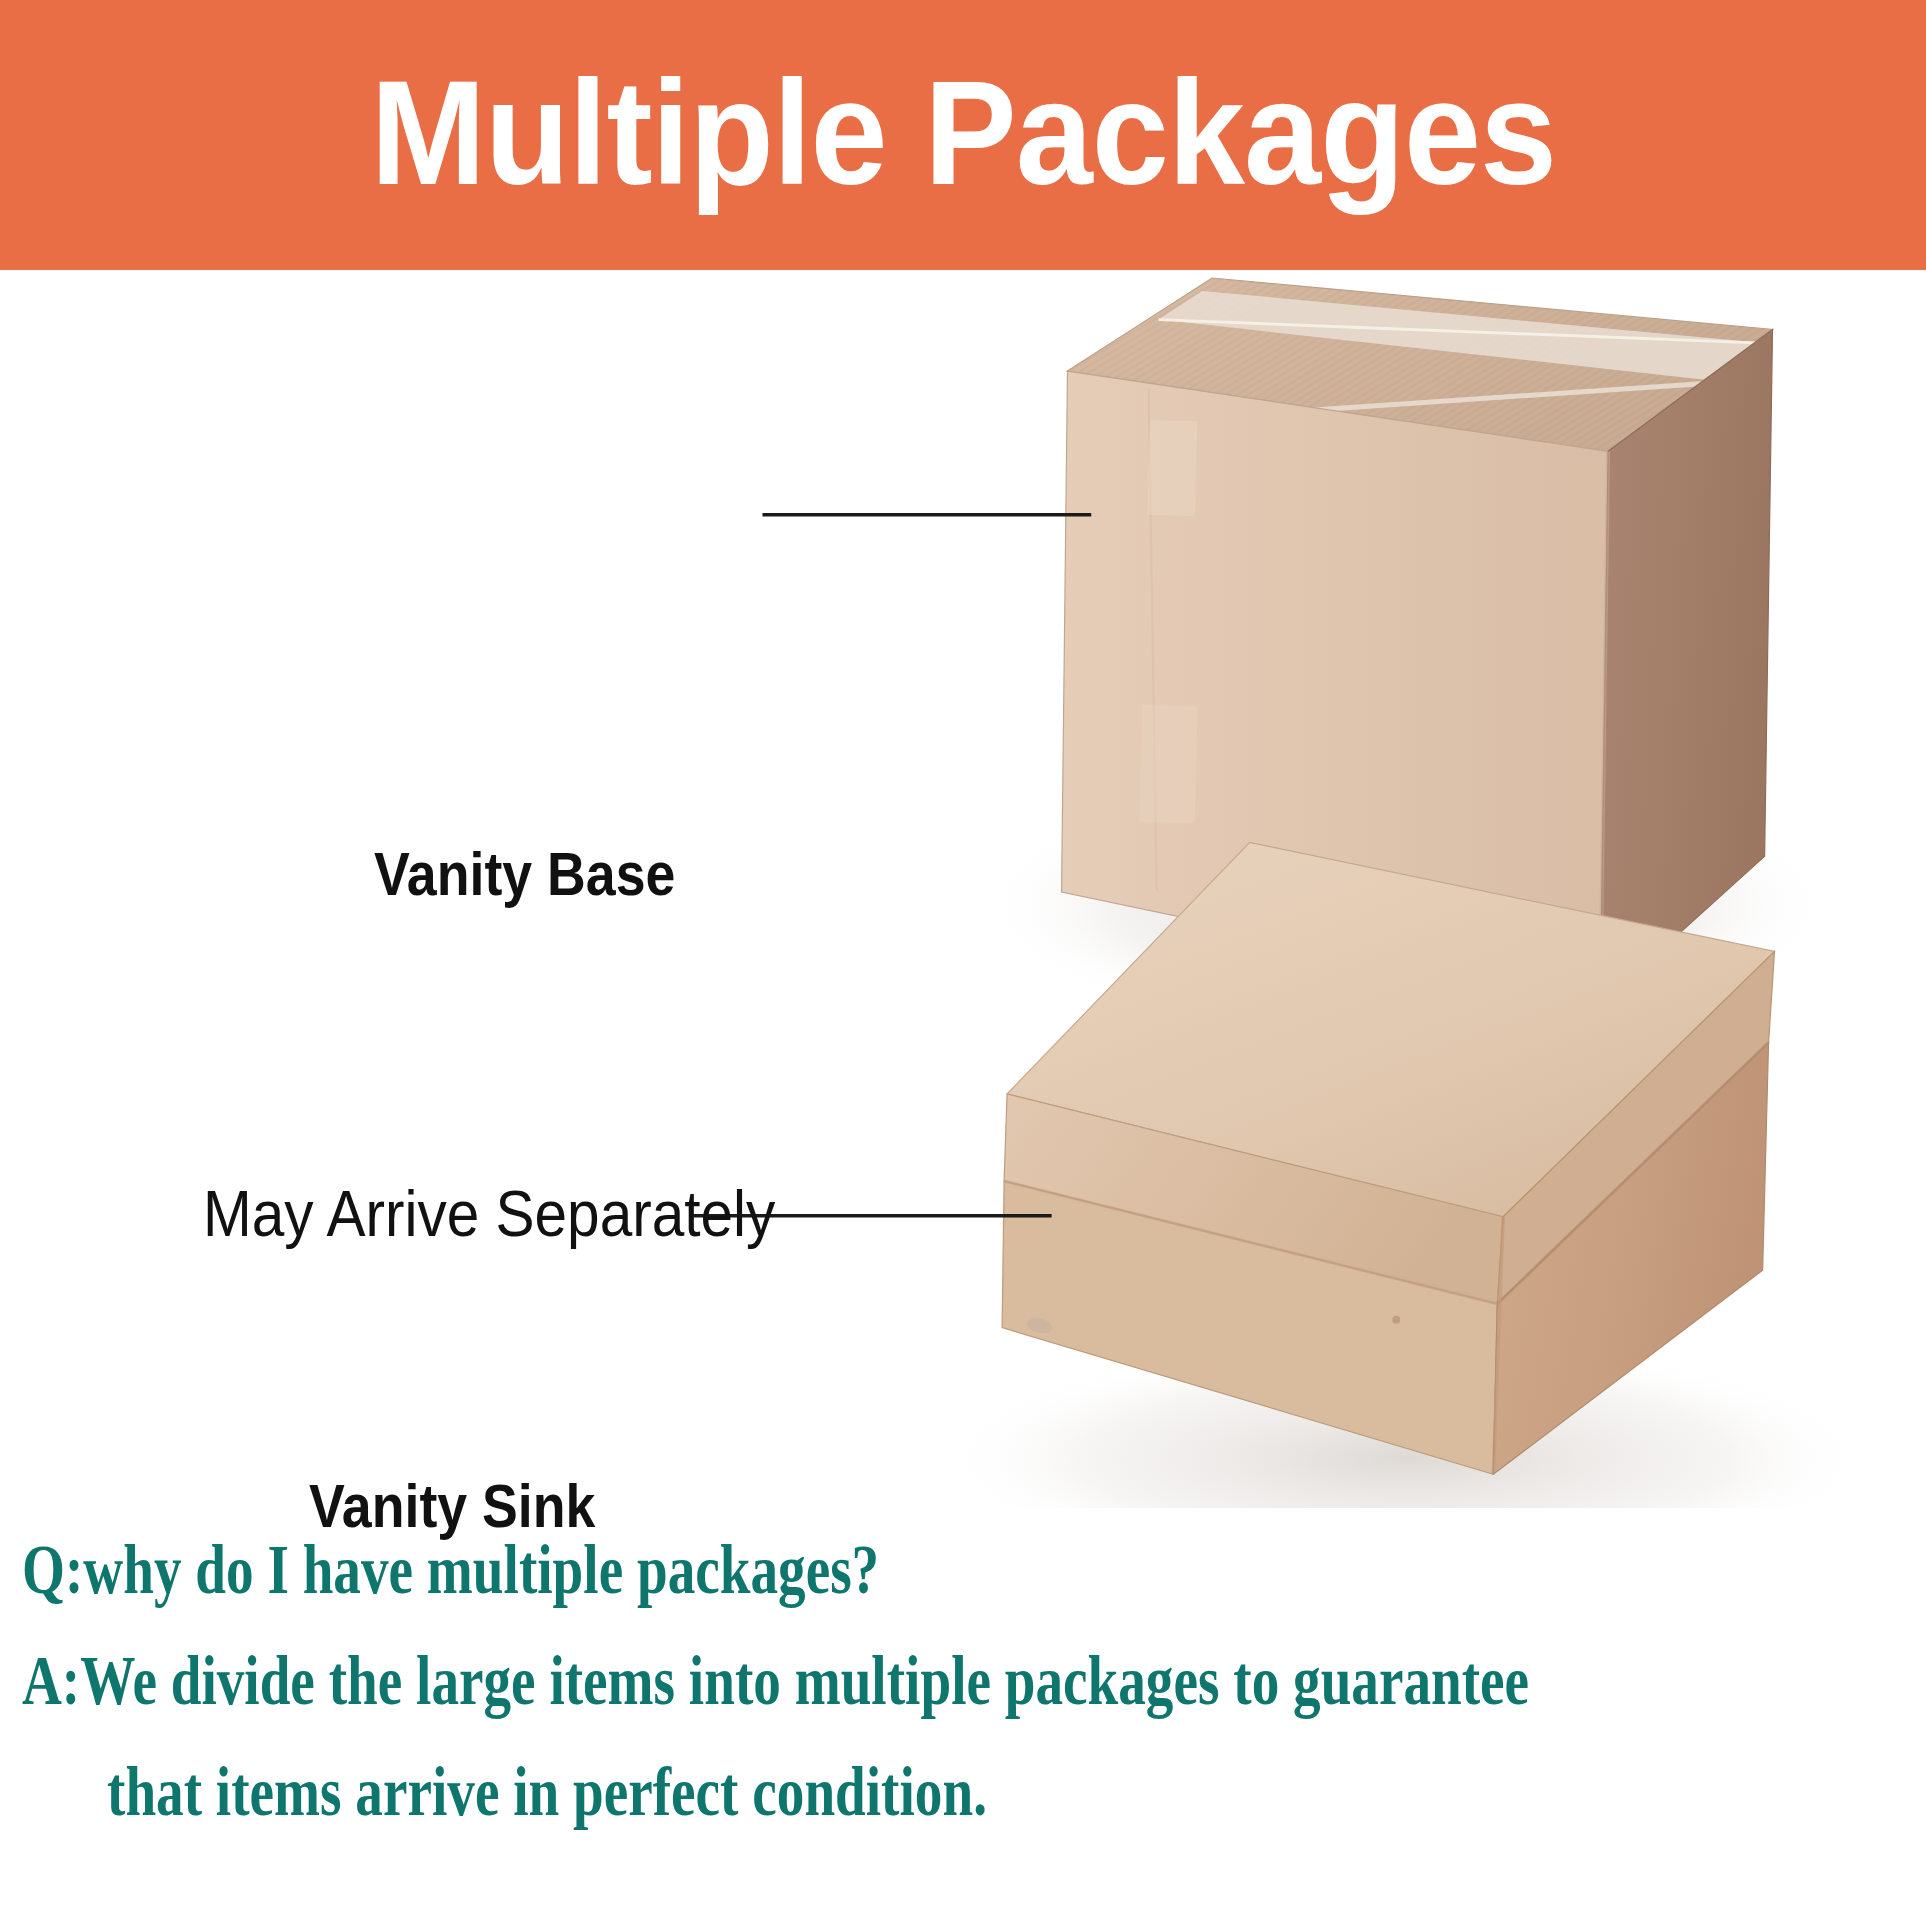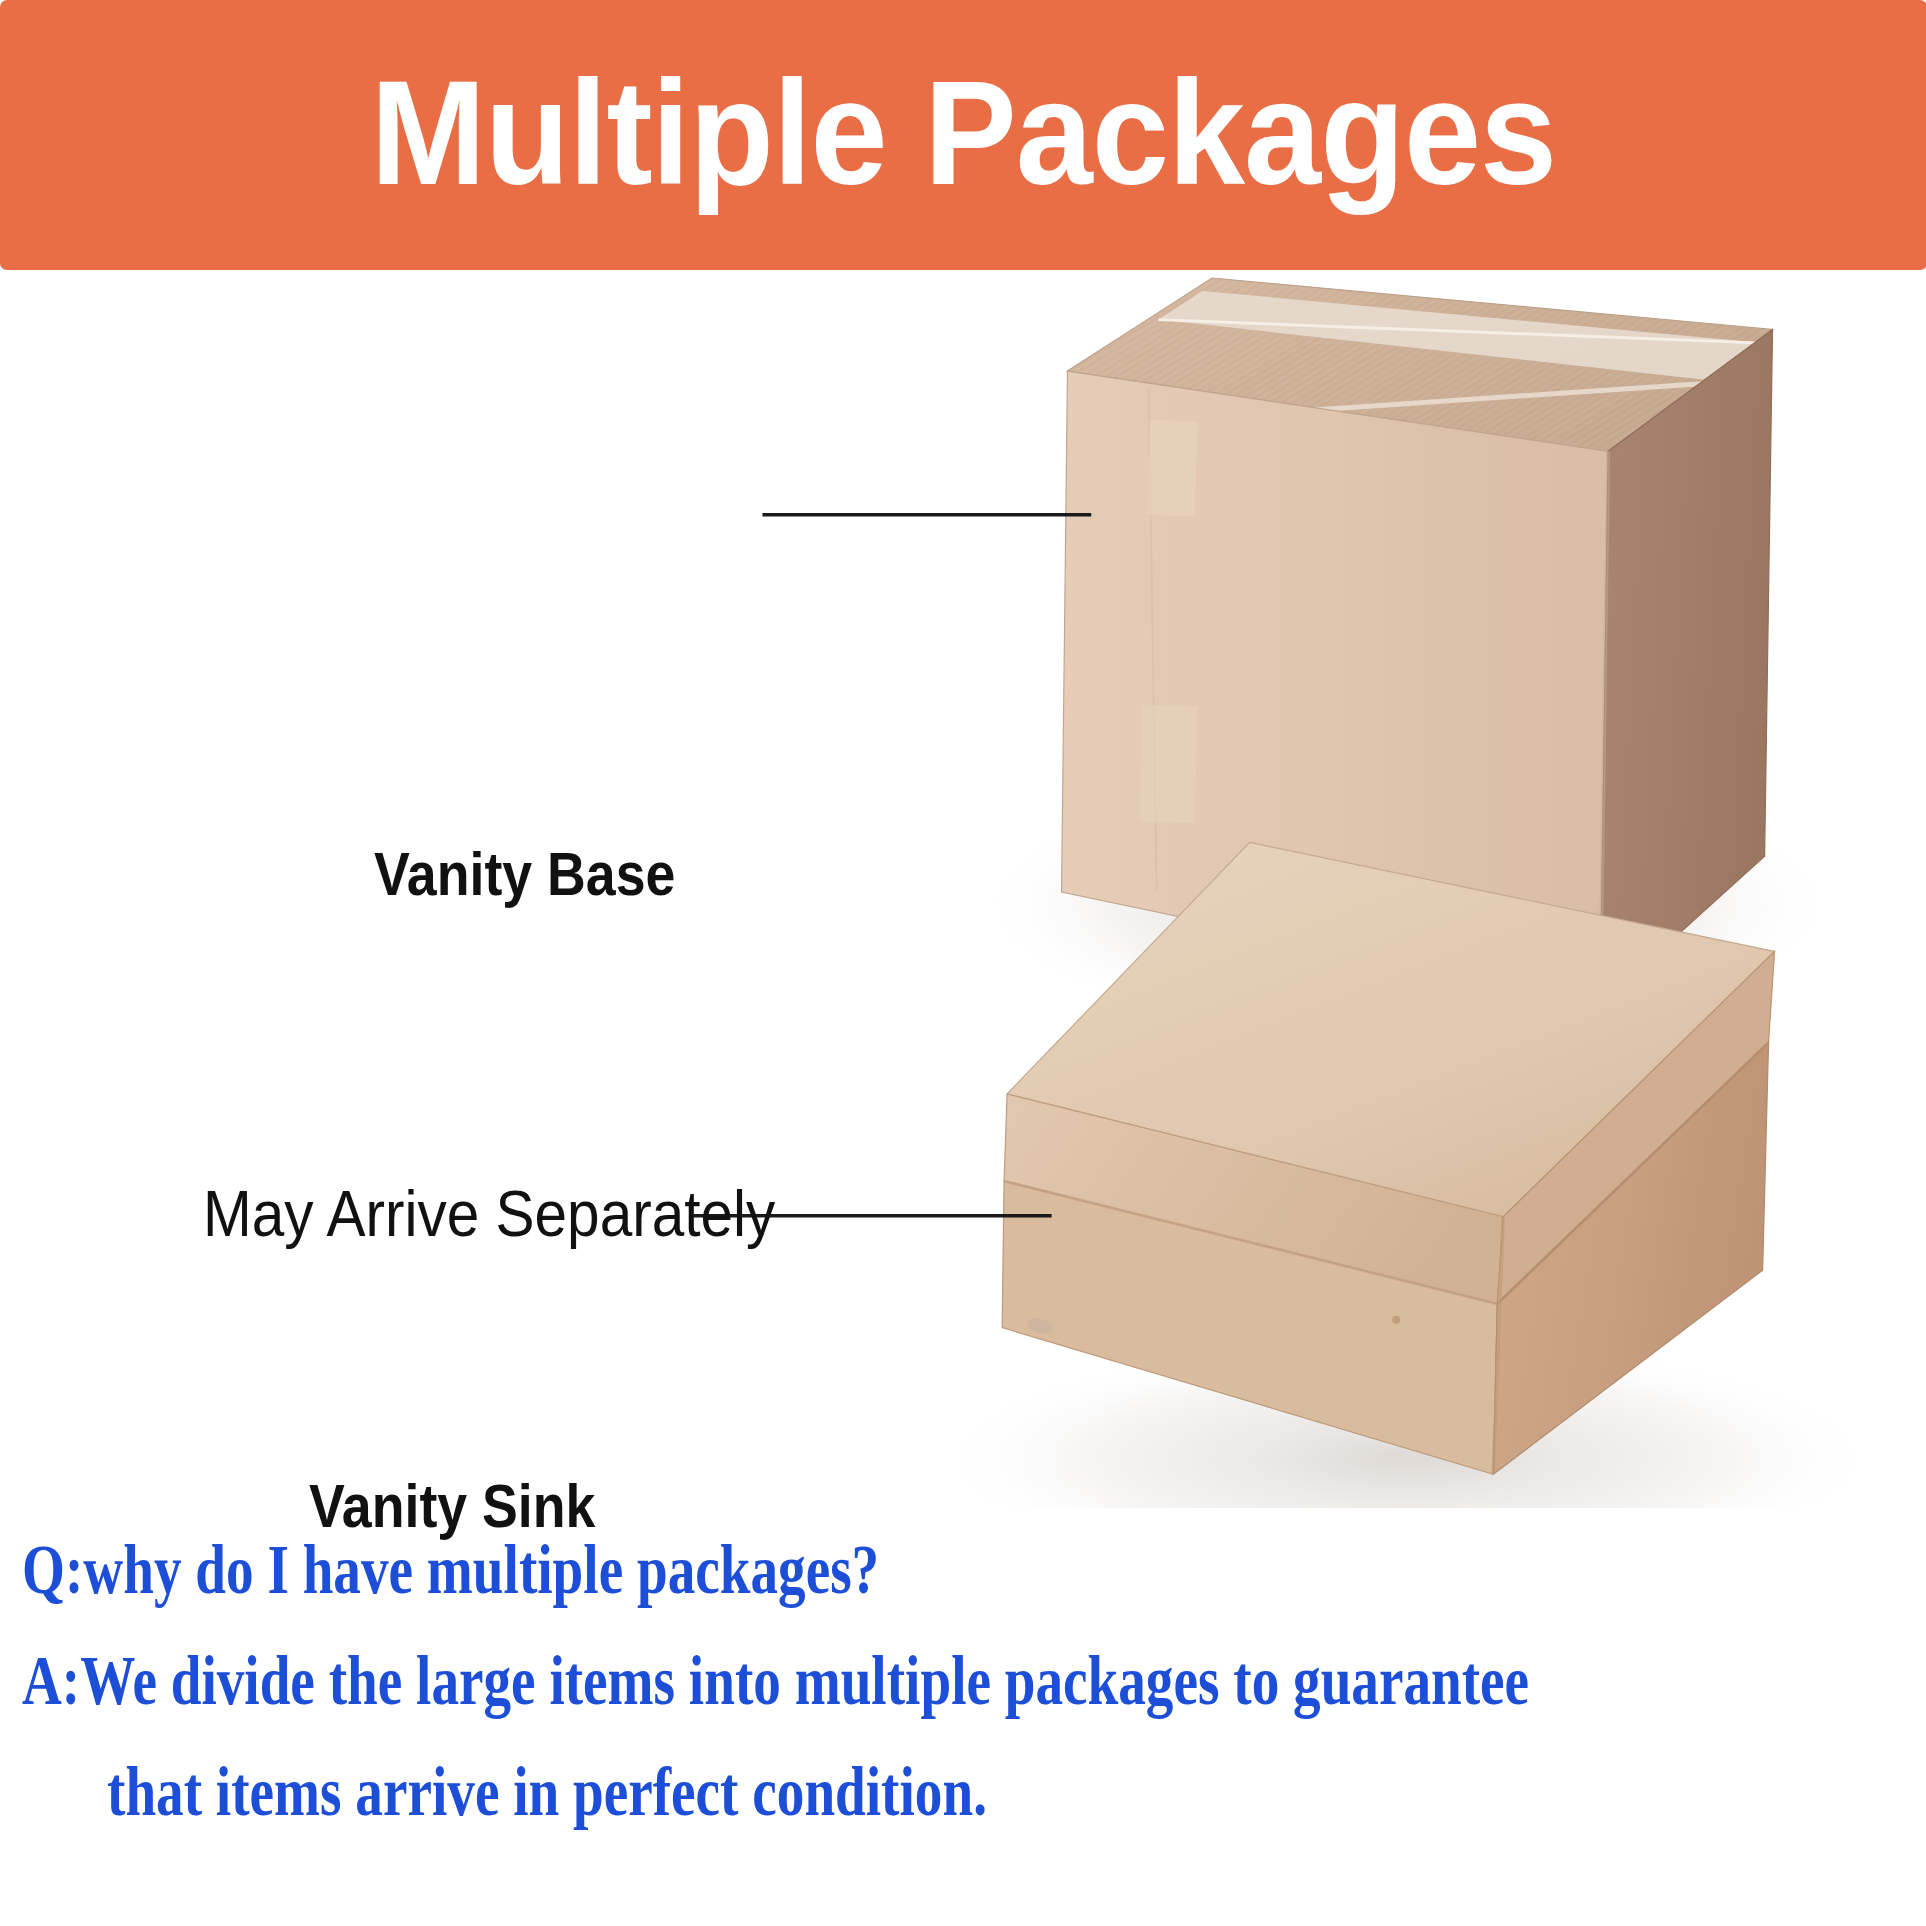--- a/index.html
+++ b/index.html
@@ -9,21 +9,21 @@
     font-family:"Liberation Sans", sans-serif;
     overflow:hidden;
     position:relative;
   }
 
   
   #header-banner{
     position:absolute;left:0;top:0;
     width:1927px;height:270px;
     background:#e96d45;
-    display:flex;align-items:center;justify-content:center;border-radius:7px;
+    display:flex;align-items:center;justify-content:center;
   }
   #header-title{
     color:#ffffff;
     font-family:"Liberation Sans", sans-serif;
     font-weight:bold;
     font-size:149px;
     line-height:1;
     letter-spacing:-1px;
     transform:scaleX(0.93);
     transform-origin:center center;
@@ -64,21 +64,21 @@
     white-space:nowrap;
     transform:scaleX(0.90);
     transform-origin:left center;
   }
 
   
   #qa-block{
     position:absolute;left:0;top:1515px;
     width:1927px;
     font-family:"Liberation Serif", serif;
-    color:#1d4ed8;
+    color:#0f766e;
   }
   .qa-line{
     font-size:69px;
     line-height:111px;
     white-space:nowrap;
     font-weight:bold;
     transform:scaleX(0.80);
     transform-origin:left center;
   }
   #qa-question{ margin-left:22px; }

